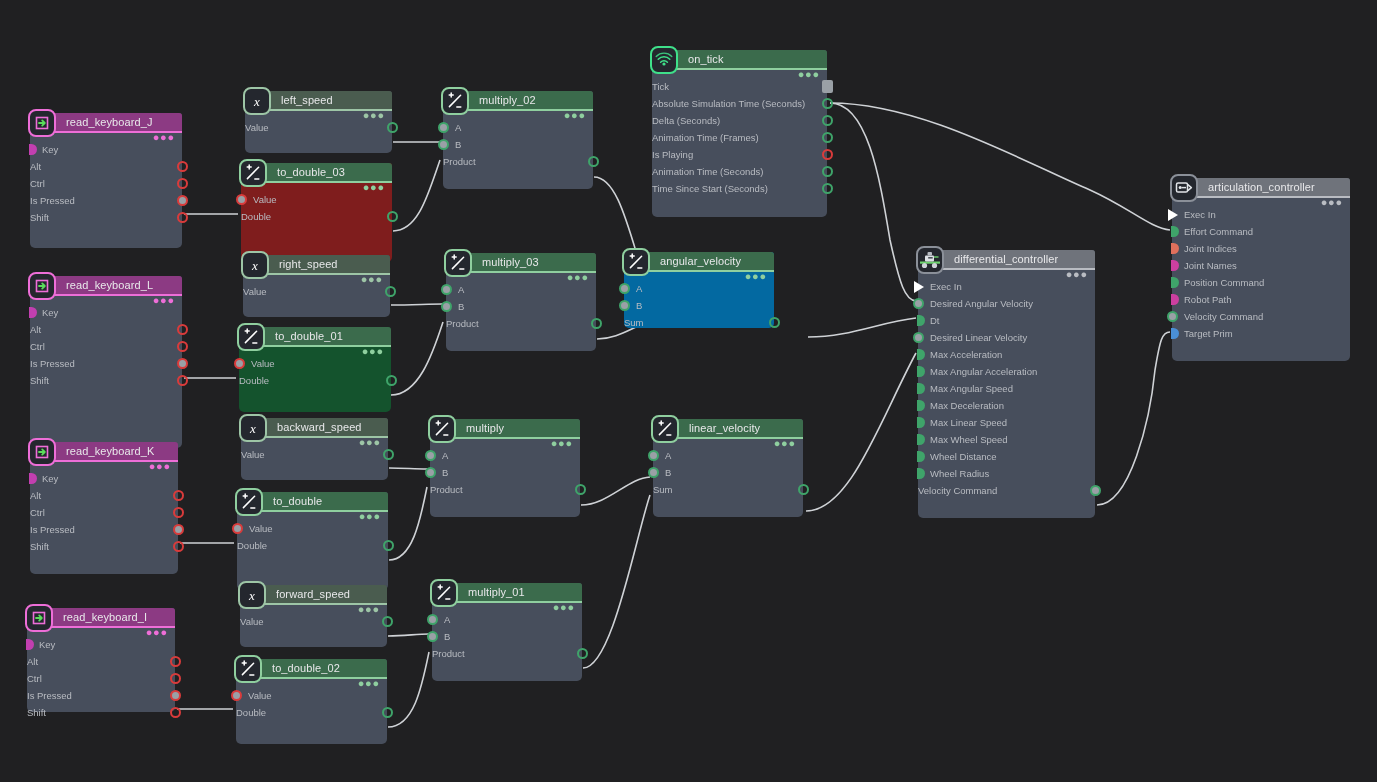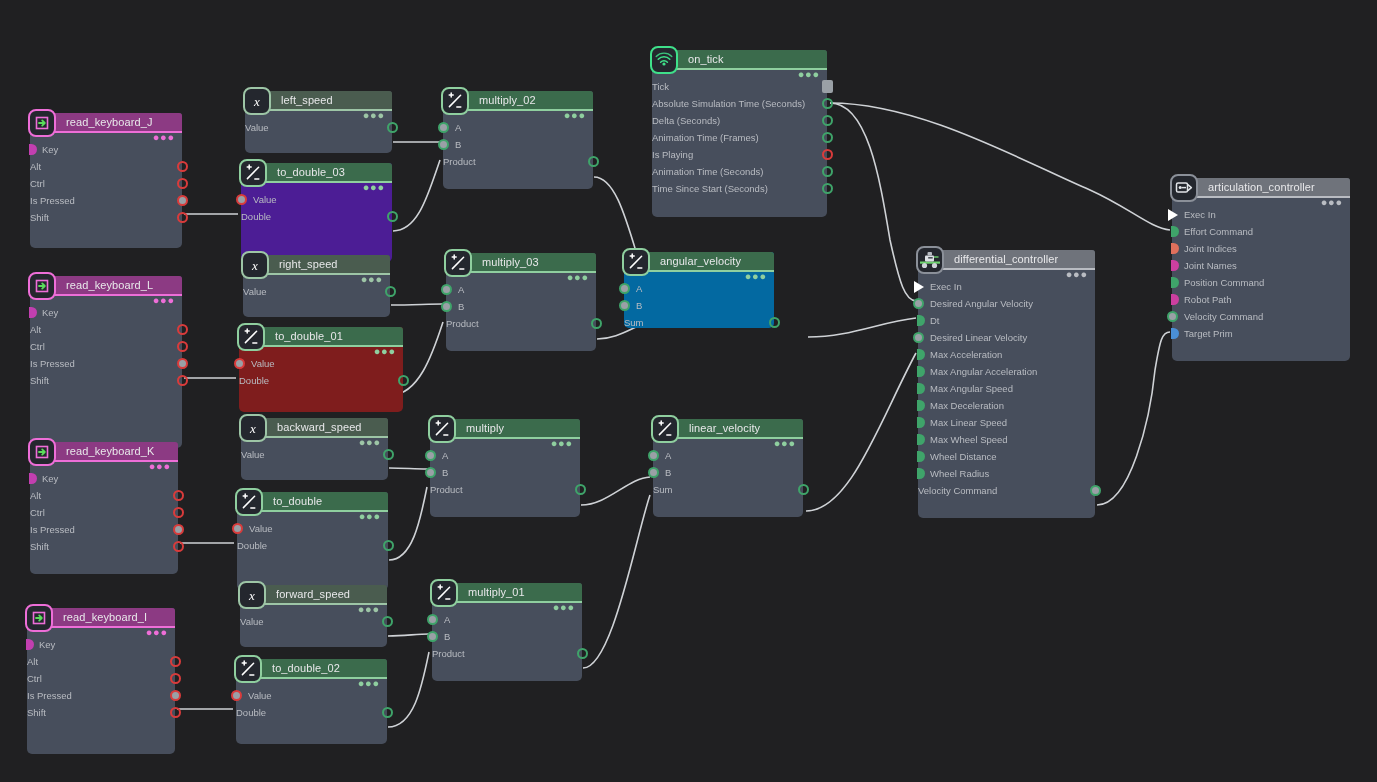--- a/index.html
+++ b/index.html
@@ -200,21 +200,21 @@
           <div class="port out">
             <span class="lbl">Is Pressed</span>
             <span class="dot filled" style="border-color:#d93b3b;background:#9aa0a6"></span>
           </div>
           <div class="port out">
             <span class="lbl">Shift</span>
             <span class="dot ring" style="border-color:#d93b3b"></span>
           </div>
         </div>
       </div>
-      <div class="node" style="left: 27px; top: 608px; width: 148px; height: 146px; background: rgb(71, 78, 92);">
+      <div class="node" style="left: 27px; top: 608px; width: 148px; height: 104px; background: rgb(71, 78, 92);">
         <div class="node-hdr" style="background:#8c3a83">
           <div class="node-icon" style="border-color:#ee6ed8">
             <svg width="16" height="16" viewBox="0 0 16 16">
               <rect x="2.5" y="2.5" width="11" height="11" fill="none" stroke="#ee6ed8" stroke-width="1.6"></rect>
               <path d="M5 8 h5 M8.2 5.4 L10.8 8 L8.2 10.6" fill="none" stroke="#5bdc5b" stroke-width="1.8" stroke-linecap="round" stroke-linejoin="round"></path>
             </svg>
           </div>
           <span class="node-title lbl" style="margin-left:36px">read_keyboard_I</span>
           <div class="node-accent" style="background:#ee6ed8"></div>
         </div>
@@ -253,21 +253,21 @@
           <div class="node-accent" style="background:#9dc5a6"></div>
         </div>
         <div class="dots" style="color:#9dc5a6">●●●</div>
         <div class="ports">
           <div class="port out">
             <span class="lbl">Value</span>
             <span class="dot ring" style="border-color:#3fa46a"></span>
           </div>
         </div>
       </div>
-      <div class="node" style="left: 241px; top: 163px; width: 151px; height: 99px; background: #4c1d95;">
+      <div class="node" style="left: 241px; top: 163px; width: 151px; height: 99px; background: #7f1d1d;">
         <div class="node-hdr" style="background:#3b6b4c">
           <div class="node-icon" style="border-color:#8fcf9f">
             <svg width="18" height="18" viewBox="0 0 18 18">
               <path d="M3.2 3 h4 M5.2 1 v4" stroke="#ffffff" stroke-width="1.5" stroke-linecap="round"></path>
               <path d="M14.6 3.2 L3.4 14.6" stroke="#ffffff" stroke-width="1.5" stroke-linecap="round"></path>
               <path d="M10.8 15 h4" stroke="#ffffff" stroke-width="1.5" stroke-linecap="round"></path>
             </svg>
           </div>
           <span class="node-title lbl" style="margin-left:36px">to_double_03</span>
           <div class="node-accent" style="background:#8fcf9f"></div>
@@ -295,21 +295,21 @@
           <div class="node-accent" style="background:#9dc5a6"></div>
         </div>
         <div class="dots" style="color:#9dc5a6">●●●</div>
         <div class="ports">
           <div class="port out">
             <span class="lbl">Value</span>
             <span class="dot ring" style="border-color:#3fa46a"></span>
           </div>
         </div>
       </div>
-      <div class="node" style="left: 239px; top: 327px; width: 164px; height: 85px; background: #7f1d1d;">
+      <div class="node" style="left: 239px; top: 327px; width: 152px; height: 85px; background: #14532d;">
         <div class="node-hdr" style="background:#3b6b4c">
           <div class="node-icon" style="border-color:#8fcf9f">
             <svg width="18" height="18" viewBox="0 0 18 18">
               <path d="M3.2 3 h4 M5.2 1 v4" stroke="#ffffff" stroke-width="1.5" stroke-linecap="round"></path>
               <path d="M14.6 3.2 L3.4 14.6" stroke="#ffffff" stroke-width="1.5" stroke-linecap="round"></path>
               <path d="M10.8 15 h4" stroke="#ffffff" stroke-width="1.5" stroke-linecap="round"></path>
             </svg>
           </div>
           <span class="node-title lbl" style="margin-left:36px">to_double_01</span>
           <div class="node-accent" style="background:#8fcf9f"></div>

